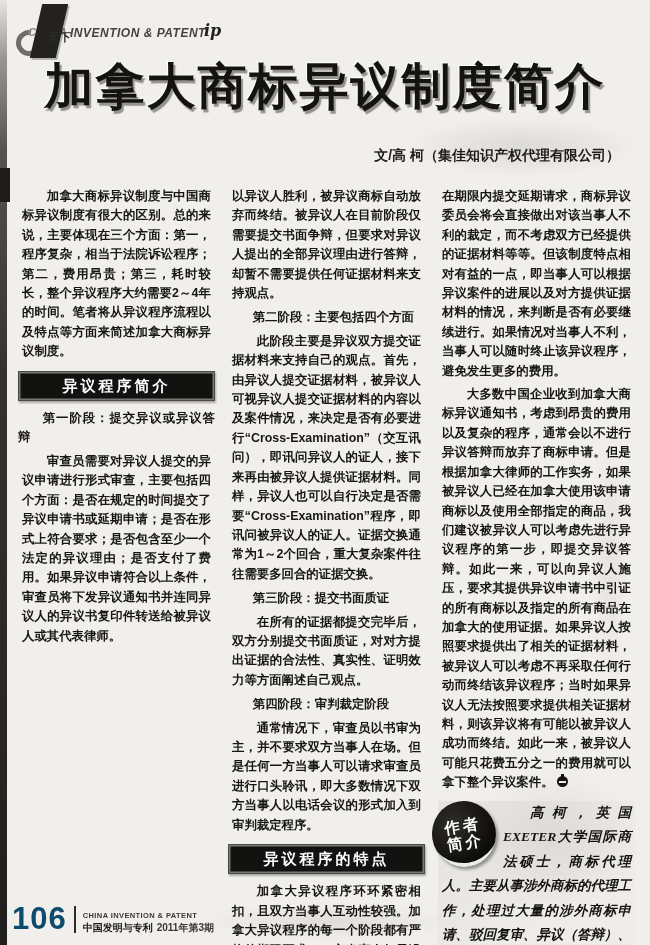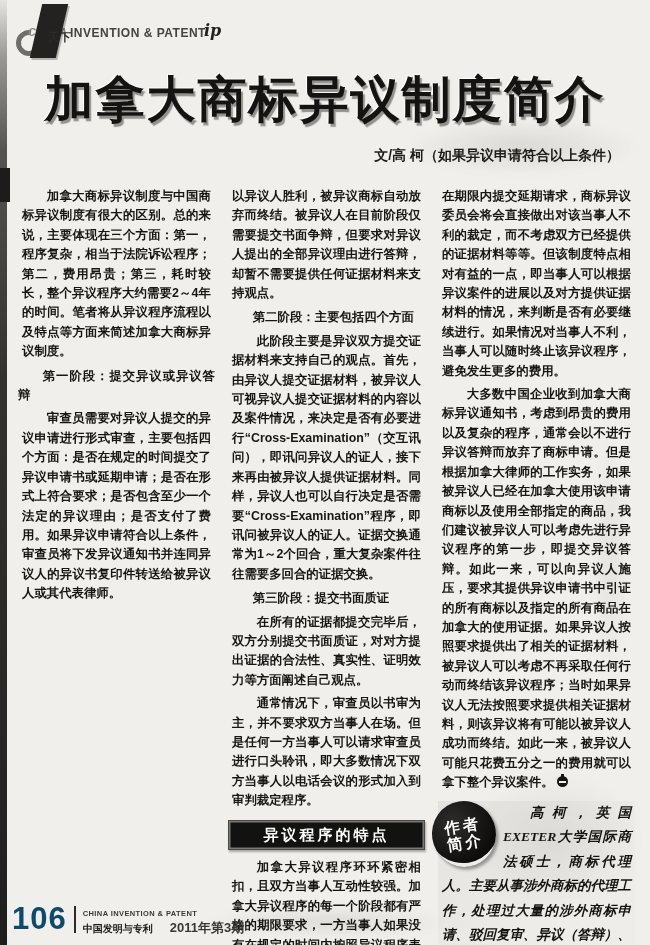--- a/index.html
+++ b/index.html
@@ -26,32 +26,32 @@
   .wm-china {
     position:absolute; left:14px; top:18px; font-size:11px; font-style:italic;
     font-weight:700; color:#8a8884; letter-spacing:1px;
   }
   .logo-par {
     position:absolute; left:22px; top:-4px; width:26px; height:54px;
     background:#232220; transform:skewX(-13deg);
     box-shadow:2px 2px 0 rgba(0,0,0,0.25);
   }
   .wm-rest {
-    position:absolute; left:56px; top:18px; font-size:12px; 
+    position:absolute; left:56px; top:18px; font-size:12px; font-style:italic;
     font-weight:700; color:#45433f; letter-spacing:0.5px;
   }
   .wm-ip {
     position:absolute; left:190px; top:13px; font-size:16px; font-style:italic;
     font-weight:900; color:#22211f; font-family:"DejaVu Serif", serif;
   }
   .wm-tagline { position:absolute; left:34px; top:22px; font-size:11.5px; font-weight:800; color:#2c2b29; }
 
   
   .title {
-    position:absolute; top:67px; left:6px; width:638px; text-align:center;
+    position:absolute; top:54px; left:6px; width:638px; text-align:center;
     font-size:49px; font-weight:900; letter-spacing:2px; color:#141311;
     text-shadow:2px 3px 1px rgba(70,68,64,0.55), -1px -1px 0 rgba(255,255,255,0.9);
     white-space:nowrap;
   }
   .byline { position:absolute; top:147px; right:30px; font-size:14px; font-weight:800; color:#1d1c1a; }
 
   
   .columns {
     position:absolute; top:183px; left:18px; width:616px;
     display:flex; gap:13px;
@@ -99,23 +99,23 @@
     font-size:13.5px; line-height:24.5px; text-indent:2em; color:#14130f;
     text-align:justify;
   }
 
   
   .footer { position:absolute; left:12px; bottom:8px; display:flex; align-items:center; gap:7px; }
   .pagenum { font-size:31px; font-weight:900; letter-spacing:1px; color:#0c4a6e; }
   .fdiv { width:2px; height:27px; background:#2c2b29; }
   .fmeta { display:flex; flex-direction:column; justify-content:center; gap:1px;margin-top:8px; }
   .fmeta .en { font-size:7.5px; font-weight:700; letter-spacing:0.4px; color:#3a3834; }
-  .fmeta .cnrow { display:flex; align-items:baseline; gap:17px; }
+  .fmeta .cnrow { display:flex; align-items:baseline; gap:4px; }
   .fmeta .cn { font-size:10px; font-weight:900; color:#1d1c1a; }
-  .fmeta .issue { font-size:13px; font-weight:700; color:#3a3834; }
+  .fmeta .issue { font-size:10px; font-weight:700; color:#3a3834; }
 
   
   .ghost { position:absolute; pointer-events:none; filter:blur(3px); }
   .g1 { right:8px; top:118px; width:240px; height:58px;
         background:radial-gradient(ellipse at center, rgba(90,88,84,0.14), rgba(0,0,0,0) 70%); }
   .g2 { right:20px; top:430px; width:40px; height:260px;
         background:radial-gradient(ellipse at center, rgba(90,88,84,0.08), rgba(0,0,0,0) 70%); }
   .g3 { left:200px; bottom:6px; width:260px; height:34px;
         background:radial-gradient(ellipse at center, rgba(90,88,84,0.12), rgba(0,0,0,0) 70%); }
   .g4 { right:6px; top:770px; width:180px; height:140px;
@@ -137,37 +137,39 @@
     <span class="wm-ip">ip</span>
     <span class="wm-tagline">天下</span>
   </div>
 
   <div class="ghost g1"></div>
   <div class="ghost g2"></div>
   <div class="ghost g3"></div>
   <div class="ghost g4"></div>
 
   <div class="title">加拿大商标异议制度简介</div>
-  <div class="byline">文/高 柯（如果异议申请符合以上条件）</div>
+  <div class="byline">文/高 柯（集佳知识产权代理有限公司）</div>
 
   <div class="columns">
 
     <div class="col">
       <p>加拿大商标异议制度与中国商标异议制度有很大的区别。总的来说，主要体现在三个方面：第一，程序复杂，相当于法院诉讼程序；第二，费用昂贵；第三，耗时较长，整个异议程序大约需要2～4年的时间。笔者将从异议程序流程以及特点等方面来简述加拿大商标异议制度。</p>
+      <div class="section-box">异议程序简介</div>
       <div class="stage-heading">第一阶段：提交异议或异议答辩</div>
       <p>审查员需要对异议人提交的异议申请进行形式审查，主要包括四个方面：是否在规定的时间提交了异议申请书或延期申请；是否在形式上符合要求；是否包含至少一个法定的异议理由；是否支付了费用。如果异议申请符合以上条件，审查员将下发异议通知书并连同异议人的异议书复印件转送给被异议人或其代表律师。</p>
 
     </div>
 
     <div class="col">
       <p class="noindent">以异议人胜利，被异议商标自动放弃而终结。被异议人在目前阶段仅需要提交书面争辩，但要求对异议人提出的全部异议理由进行答辩，却暂不需要提供任何证据材料来支持观点。</p>
       <div class="stage-heading">第二阶段：主要包括四个方面</div>
       <p>此阶段主要是异议双方提交证据材料来支持自己的观点。首先，由异议人提交证据材料，被异议人可视异议人提交证据材料的内容以及案件情况，来决定是否有必要进行“Cross-Examination”（交互讯问），即讯问异议人的证人，接下来再由被异议人提供证据材料。同样，异议人也可以自行决定是否需要“Cross-Examination”程序，即讯问被异议人的证人。证据交换通常为1～2个回合，重大复杂案件往往需要多回合的证据交换。</p>
       <div class="stage-heading">第三阶段：提交书面质证</div>
       <p>在所有的证据都提交完毕后，双方分别提交书面质证，对对方提出证据的合法性、真实性、证明效力等方面阐述自己观点。</p>
+      <div class="stage-heading">第四阶段：审判裁定阶段</div>
       <p>通常情况下，审查员以书审为主，并不要求双方当事人在场。但是任何一方当事人可以请求审查员进行口头聆讯，即大多数情况下双方当事人以电话会议的形式加入到审判裁定程序。</p>
       <div class="section-box">异议程序的特点</div>
       <p>加拿大异议程序环环紧密相扣，且双方当事人互动性较强。加拿大异议程序的每一个阶段都有严格的期限要求，一方当事人如果没有在规定的时间内按照异议程序表进行，且没有</p>
     </div>
 
     <div class="col">
       <p class="noindent">在期限内提交延期请求，商标异议委员会将会直接做出对该当事人不利的裁定，而不考虑双方已经提供的证据材料等等。但该制度特点相对有益的一点，即当事人可以根据异议案件的进展以及对方提供证据材料的情况，来判断是否有必要继续进行。如果情况对当事人不利，当事人可以随时终止该异议程序，避免发生更多的费用。</p>
       <p><span>大多数中国企业收到加拿大商标异议通知书，考虑到昂贵的费用以及复杂的程序，通常会以不进行异议答辩而放弃了商标申请。但是根据加拿大律师的工作实务，如果被异议人已经在加拿大使用该申请商标以及使用全部指定的商品，我们建议被异议人可以考虑先进行异议程序的第一步，即提交异议答辩。如此一来，可以向异议人施压，要求其提供异议申请书中引证的所有商标以及指定的所有商品在加拿大的使用证据。如果异议人按照要求提供出了相关的证据材料，被异议人可以考虑不再采取任何行动而终结该异议程序；当时如果异议人无法按照要求提供相关证据材料，则该异议将有可能以被异议人成功而终结。如此一来，被异议人可能只花费五分之一的费用就可以拿下整个异议案件。</span><span class="endmark"></span></p>
 
       <div class="author">

